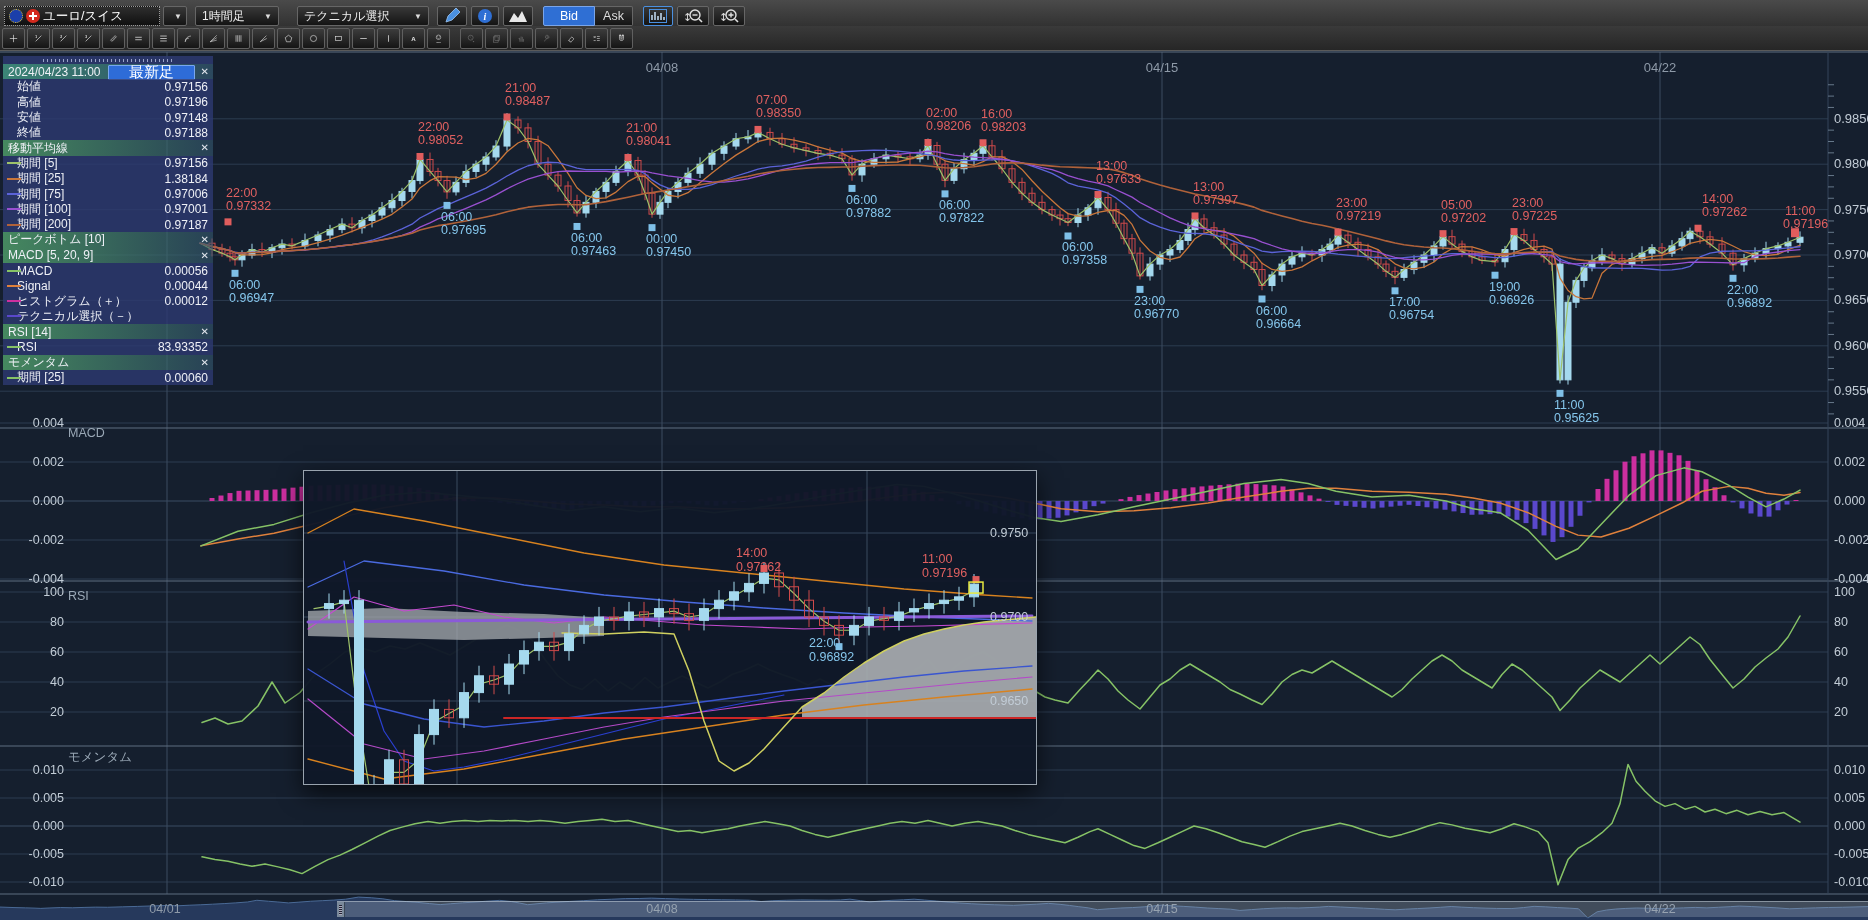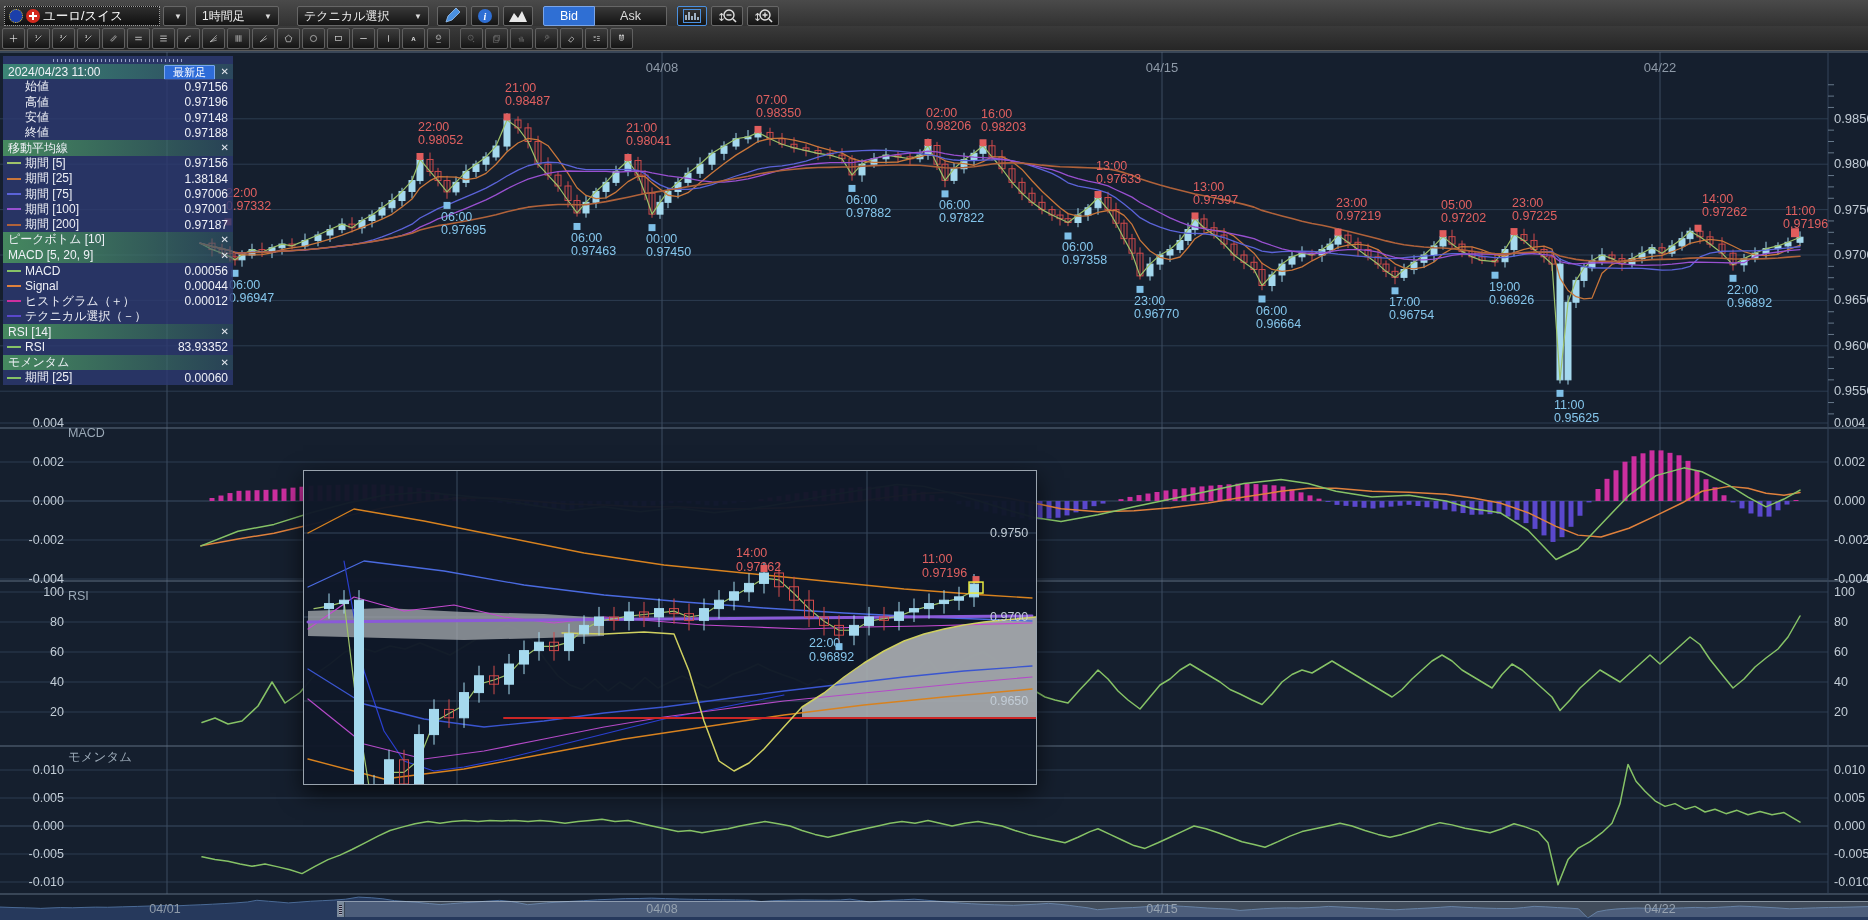--- a/index.html
+++ b/index.html
@@ -17,39 +17,39 @@
   .flag{width:14px;height:14px;border-radius:50%;display:inline-block;margin-right:3px;position:relative;flex:none;}
   .flag.eu{background:#1b3faa;border:1px dotted #e8c532;box-sizing:border-box;}
   .flag.ch{background:#d42a1e;}
   .flag.ch i{position:absolute;background:#fff;}
   .flag.ch i.v{left:6px;top:3px;width:2px;height:8px;}
   .flag.ch i.h{left:3px;top:6px;width:8px;height:2px;}
   .caret{display:inline-block;margin-left:6px;font-size:8px;color:#ddd;}
   .ico-btn{width:30px;justify-content:center;padding:0;}
   .bidask{display:flex;margin-left:10px;}
   .bid{height:20px;padding:0 16px;font-size:12.5px;background:#2f6fd4;color:#fff;border:1px solid #7aa5e8;border-radius:2px 0 0 2px;display:flex;align-items:center;}
-  .ask{height:20px;padding:0 25px;font-size:12.5px;background:linear-gradient(#383838,#141414);color:#ddd;border:1px solid #666;border-left:none;border-radius:0 2px 2px 0;display:flex;align-items:center;}
+  .ask{height:20px;padding:0 8px;font-size:12.5px;background:linear-gradient(#383838,#141414);color:#ddd;border:1px solid #666;border-left:none;border-radius:0 2px 2px 0;display:flex;align-items:center;}
   .d-btn{width:23px;height:21px;margin-left:2px;background:linear-gradient(#3c3c3c,#151515);border:1px solid #606060;
       border-radius:2px;display:flex;align-items:center;justify-content:center;box-sizing:border-box;}
   
   #chart{position:absolute;left:0;top:0;z-index:1;}
   
-  #data-panel{position:absolute;left:3px;top:56px;width:230px;z-index:15;font-size:12px;color:#eef0f6;}
+  #data-panel{position:absolute;left:3px;top:56px;width:210px;z-index:15;font-size:12px;color:#eef0f6;}
   #panel-grip{height:8px;display:flex;align-items:center;justify-content:center;background:rgba(45,57,112,0.85);}
   #panel-grip span{width:130px;height:3px;background:repeating-linear-gradient(90deg,#9aa3c8 0 1px,transparent 1px 4px);}
   .prow{height:15.3px;display:flex;align-items:center;position:relative;background:rgba(45,57,112,0.82);box-sizing:border-box;}
-  .prow .lab{margin-left:22px;white-space:nowrap;}
+  .prow .lab{margin-left:14px;white-space:nowrap;}
   .prow .val{position:absolute;right:5px;padding-left:33px;}
   .prow .sw{position:absolute;left:4px;width:14px;height:2px;}
   .prow.hdr-date{background:linear-gradient(90deg,rgba(62,138,122,0.95),rgba(52,88,112,0.72));}
   .prow.hdr-sec{background:linear-gradient(90deg,rgba(72,142,98,0.95),rgba(52,88,112,0.6));text-align:center;}
   .prow.hdr-date .lab,.prow.hdr-sec .lab{margin-left:5px;}
   .xbtn{position:absolute;right:4px;top:1px;font-size:10px;color:#e3e7ee;line-height:13px;}
-  .latest{position:absolute;right:18px;top:1px;height:13px;background:#2e6cd8;color:#fff;font-size:11px;
-          padding:0 8px;border:1px solid #79a6ee;border-radius:1px;line-height:12px;}
+  .latest{position:absolute;right:18px;top:1px;height:13px;background:#2e6cd8;color:#fff;font-size:15px;
+          padding:0 20px;border:1px solid #79a6ee;border-radius:1px;line-height:12px;}
   
   #overlay-win{position:absolute;z-index:20;background:rgba(16,24,40,0.97);border:1px solid #99a3ae;
       box-shadow:0 8px 22px rgba(0,0,0,0.65);}
   
   #nav-handle{position:absolute;left:337px;top:901px;width:1531px;height:16px;z-index:12;
       background:rgba(168,182,196,0.30);border-top:1px solid rgba(205,215,225,0.5);box-sizing:border-box;}
   #nav-handle .grip{position:absolute;left:0;top:0;width:7px;height:100%;background:rgba(130,145,160,0.85);
       border-right:1px solid #3a4656;}
   #nav-handle .grip i{display:block;width:3px;height:10px;margin:3px auto 0;
       background:repeating-linear-gradient(#223 0 1px,#aab 1px 2px);}

